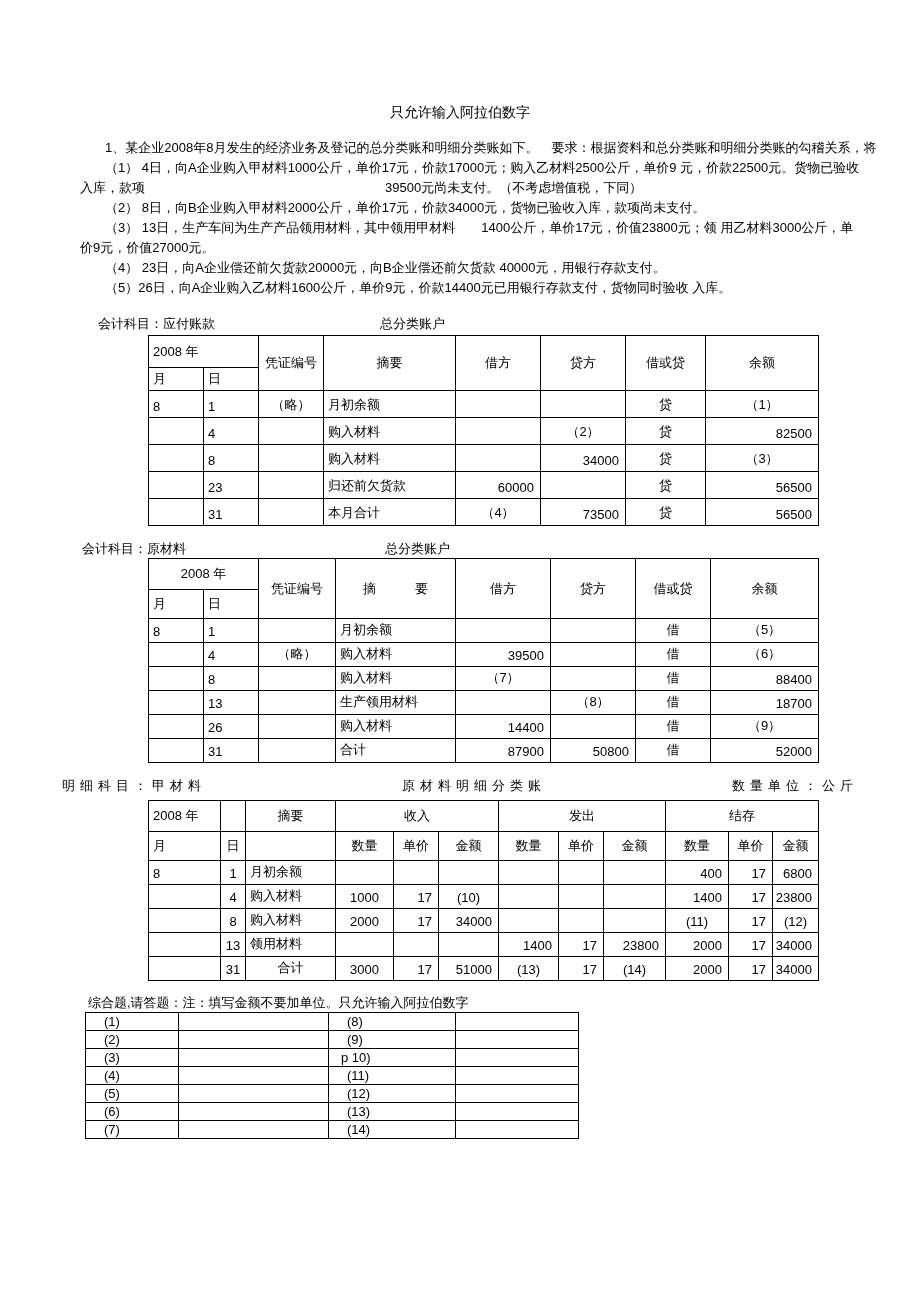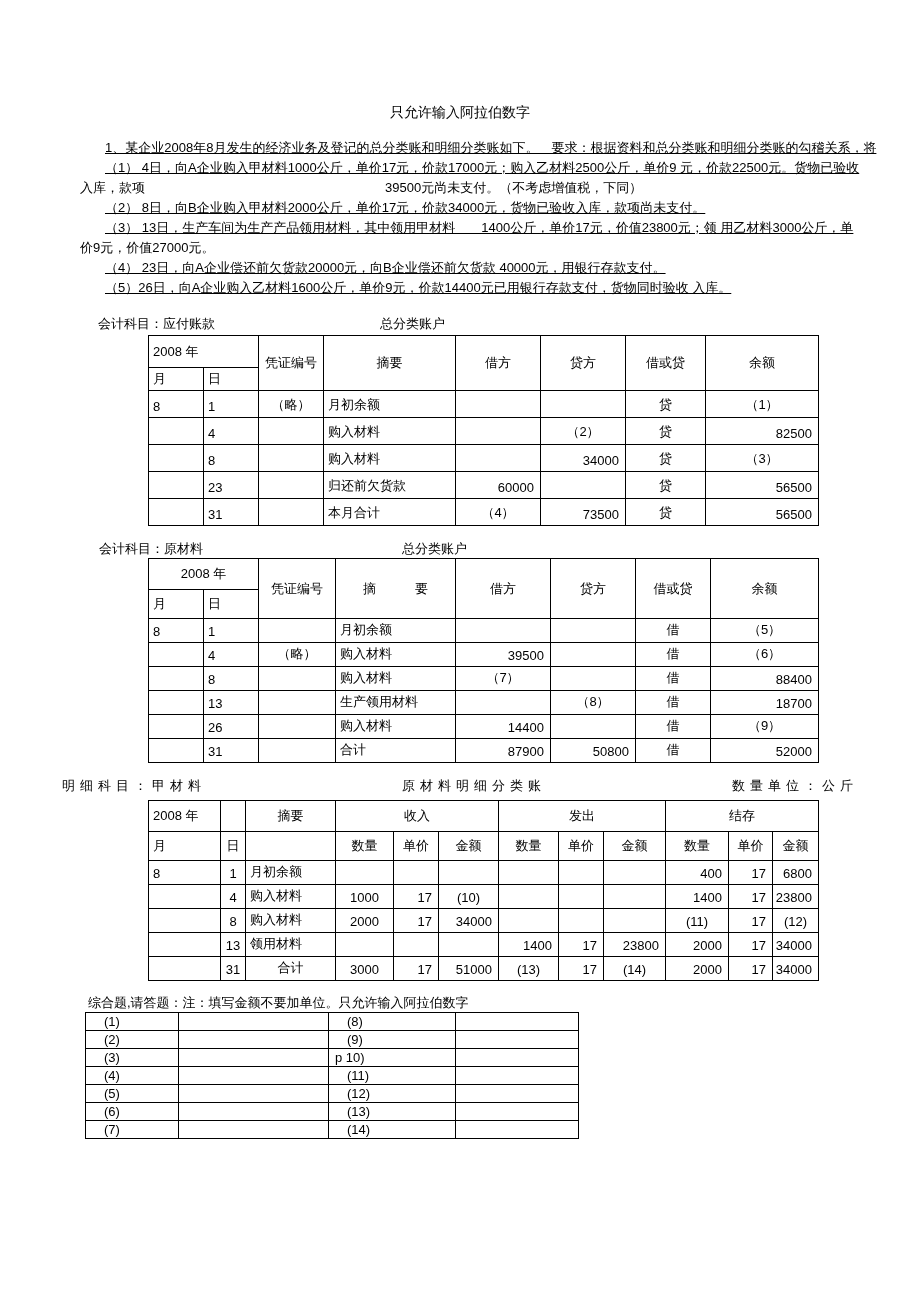--- a/index.html
+++ b/index.html
@@ -1,28 +1,28 @@
 <!DOCTYPE html>
 <html><head>
 <meta charset="utf-8">
 <style>
   html,body{margin:0;padding:0;background:#fff;}
   .page{position:relative;width:920px;height:1303px;background:#fff;color:#000;
         font-family:"Liberation Sans","DejaVu Sans",sans-serif;font-size:13px;overflow:hidden;}
   .doc-title{position:absolute;top:104px;left:0;width:920px;text-align:center;font-size:14px;}
   .intro{position:absolute;top:138px;left:80px;}
   .intro .line{height:20px;line-height:20px;white-space:pre;}
-  .intro .ind{padding-left:25px;text-decoration:underline;}
+  .intro .ind{padding-left:25px;}
   .gapb{margin-left:240px;}
 
   .seclabel{position:absolute;height:17px;line-height:17px;}
   .seclabel span{position:absolute;white-space:pre;}
   #lab1{top:315px;left:80px;width:740px;}
   #lab1 .a{left:18px;} #lab1 .b{left:300px;}
-  #lab2{top:540px;left:97px;width:740px;text-decoration:underline;}
+  #lab2{top:540px;left:80px;width:740px;text-decoration:underline;}
   #lab2 .a{left:2px;} #lab2 .b{left:305px;}
   #lab3{top:777px;left:62px;width:796px;letter-spacing:5px;}
   #lab3 .a{left:0;} #lab3 .b{left:340px;} #lab3 .c{right:0;}
 
   table{position:absolute;border-collapse:collapse;table-layout:fixed;font-size:13px;background:#fff;}
   th,td{border:1px solid #000;font-weight:normal;padding:0;overflow:hidden;}
   th{text-align:center;vertical-align:middle;}
   #t1{top:335px;left:148px;width:670px;}
   #t2{top:558px;left:148px;width:670px;}
   #t3{top:800px;left:148px;width:670px;}
@@ -33,21 +33,21 @@
   th.yl{text-align:left;padding-left:4px;}
   th.ml,td.ml{text-align:left;padding-left:4px;}
   td.c{text-align:center;}
   td.r{text-align:right;padding-right:6px;}
 
   .ansnote{position:absolute;top:995px;left:88px;height:16px;line-height:16px;}
   #ans{top:1012px;left:85px;width:493px;}
   #ans tr{height:18px;}
   #ans td{vertical-align:middle;}
   td.albl{text-align:left;padding-left:18px;}
-  td.flush{padding-left:6px;}
+  td.flush{padding-left:12px;}
 </style>
 </head>
 <body>
 
 <div class="page">
 
   <div class="doc-title">只允许输入阿拉伯数字</div>
 
   <div class="intro" id="intro">
       <div class="line ind">1、某企业2008年8月发生的经济业务及登记的总分类账和明细分类账如下。　要求：根据资料和总分类账和明细分类账的勾稽关系，将</div>

